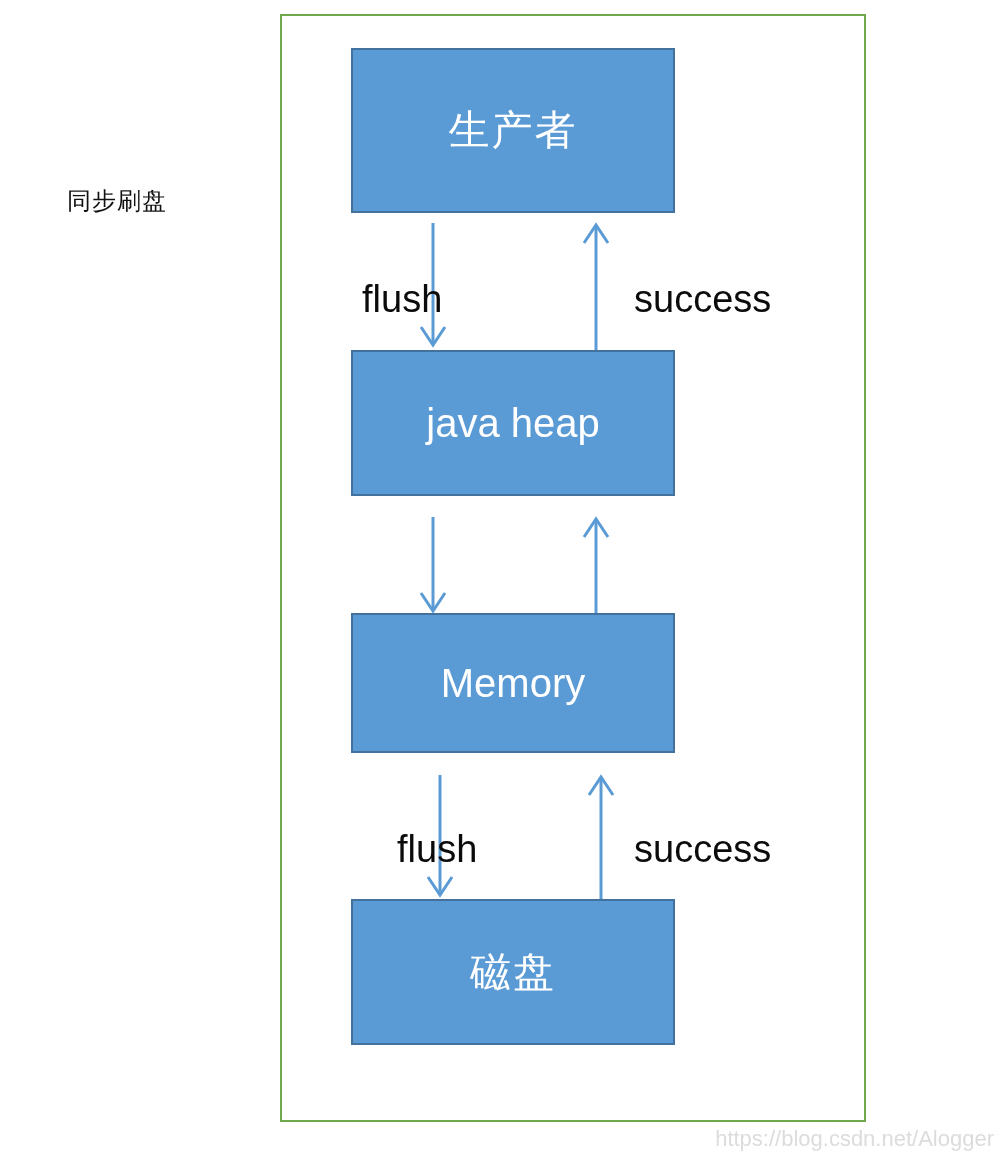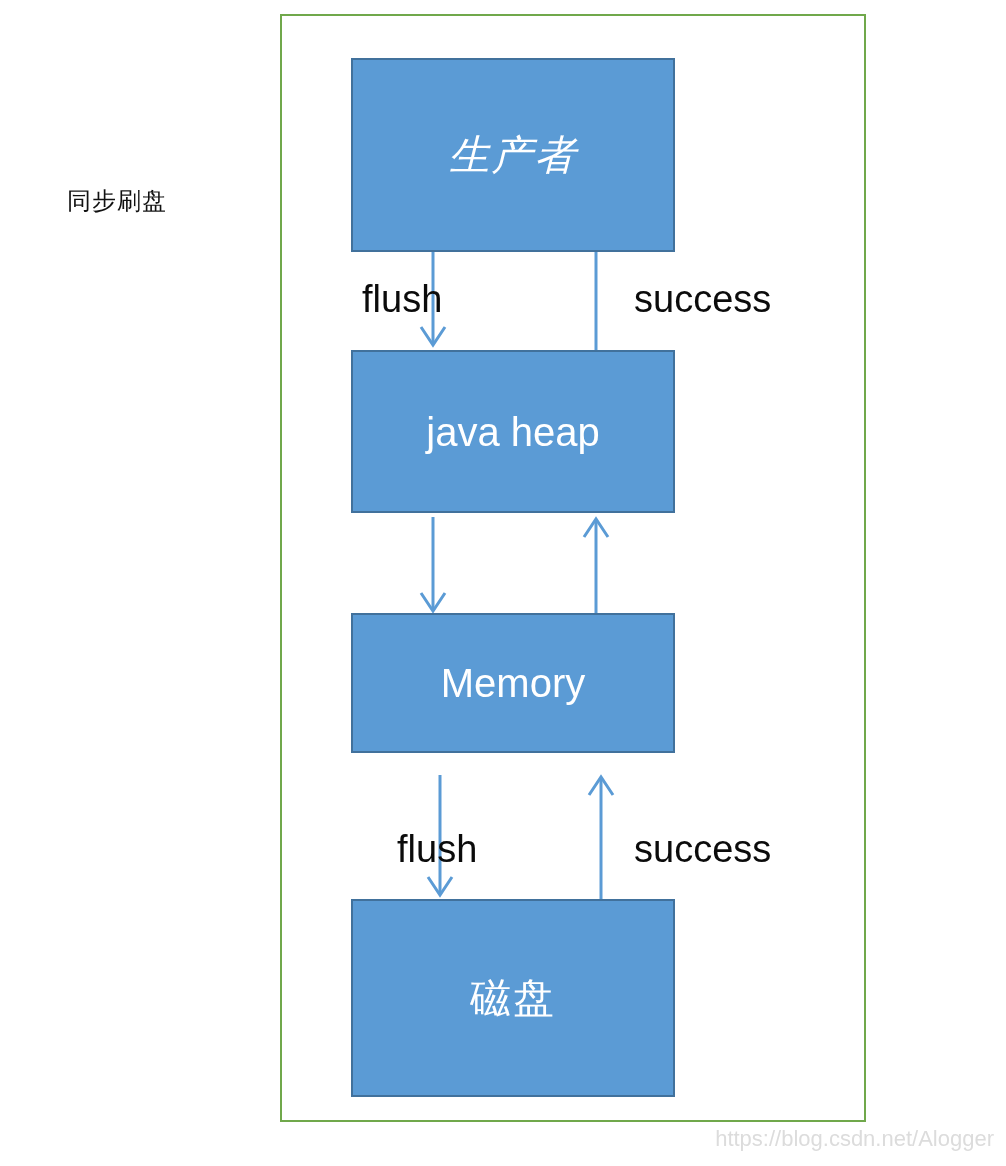--- a/index.html
+++ b/index.html
@@ -61,24 +61,24 @@
   .node-label.cjk {
     font-family: "DejaVu Serif", "Liberation Serif", serif;
     font-size: 41px;
     letter-spacing: 2px;
   }
   .node-label.latin {
     font-family: "Liberation Sans", sans-serif;
     font-size: 40px;
   }
 
-  #box-producer { top: 58px;  height: 194px; font-style: italic; }
-  #box-javaheap { top: 350px; height: 163px; }
+  #box-producer { top: 48px;  height: 165px; }
+  #box-javaheap { top: 350px; height: 146px; }
   #box-memory   { top: 613px; height: 140px; }
-  #box-disk     { top: 899px; height: 198px; }
+  #box-disk     { top: 899px; height: 146px; }
 
   
   #connectors {
     position: absolute;
     left: 0;
     top: 0;
     width: 1006px;
     height: 1166px;
     pointer-events: none;
   }

